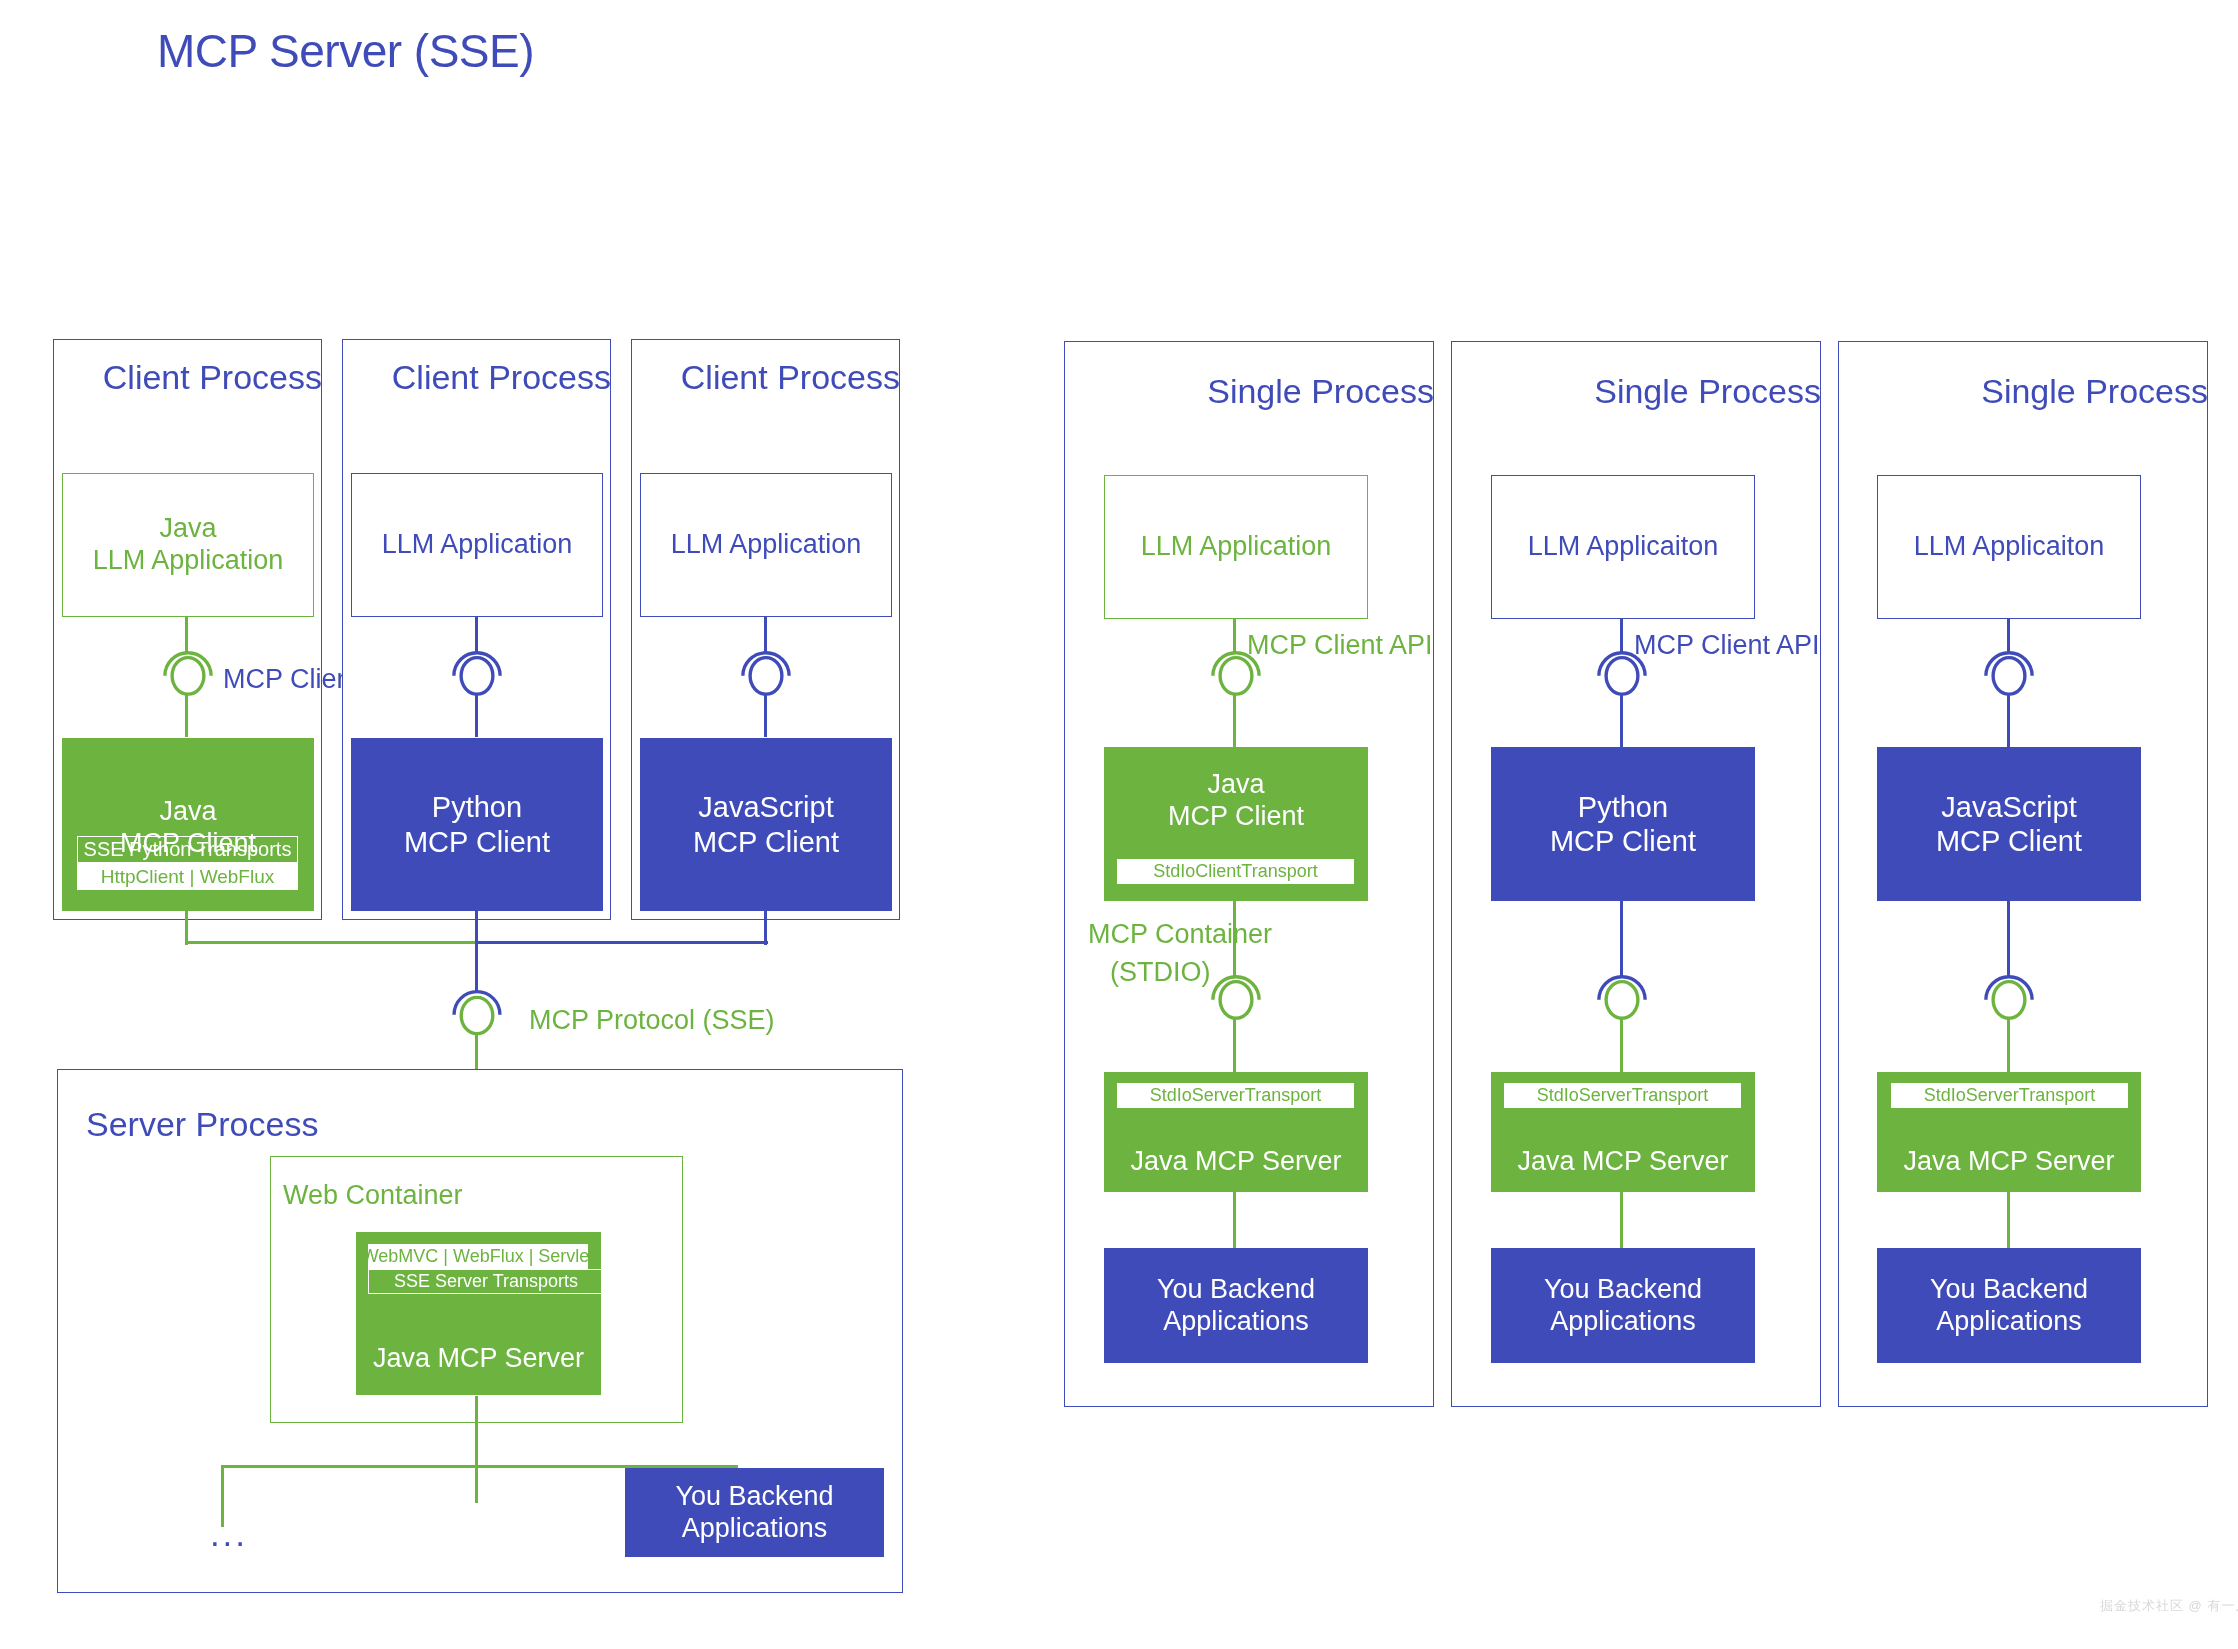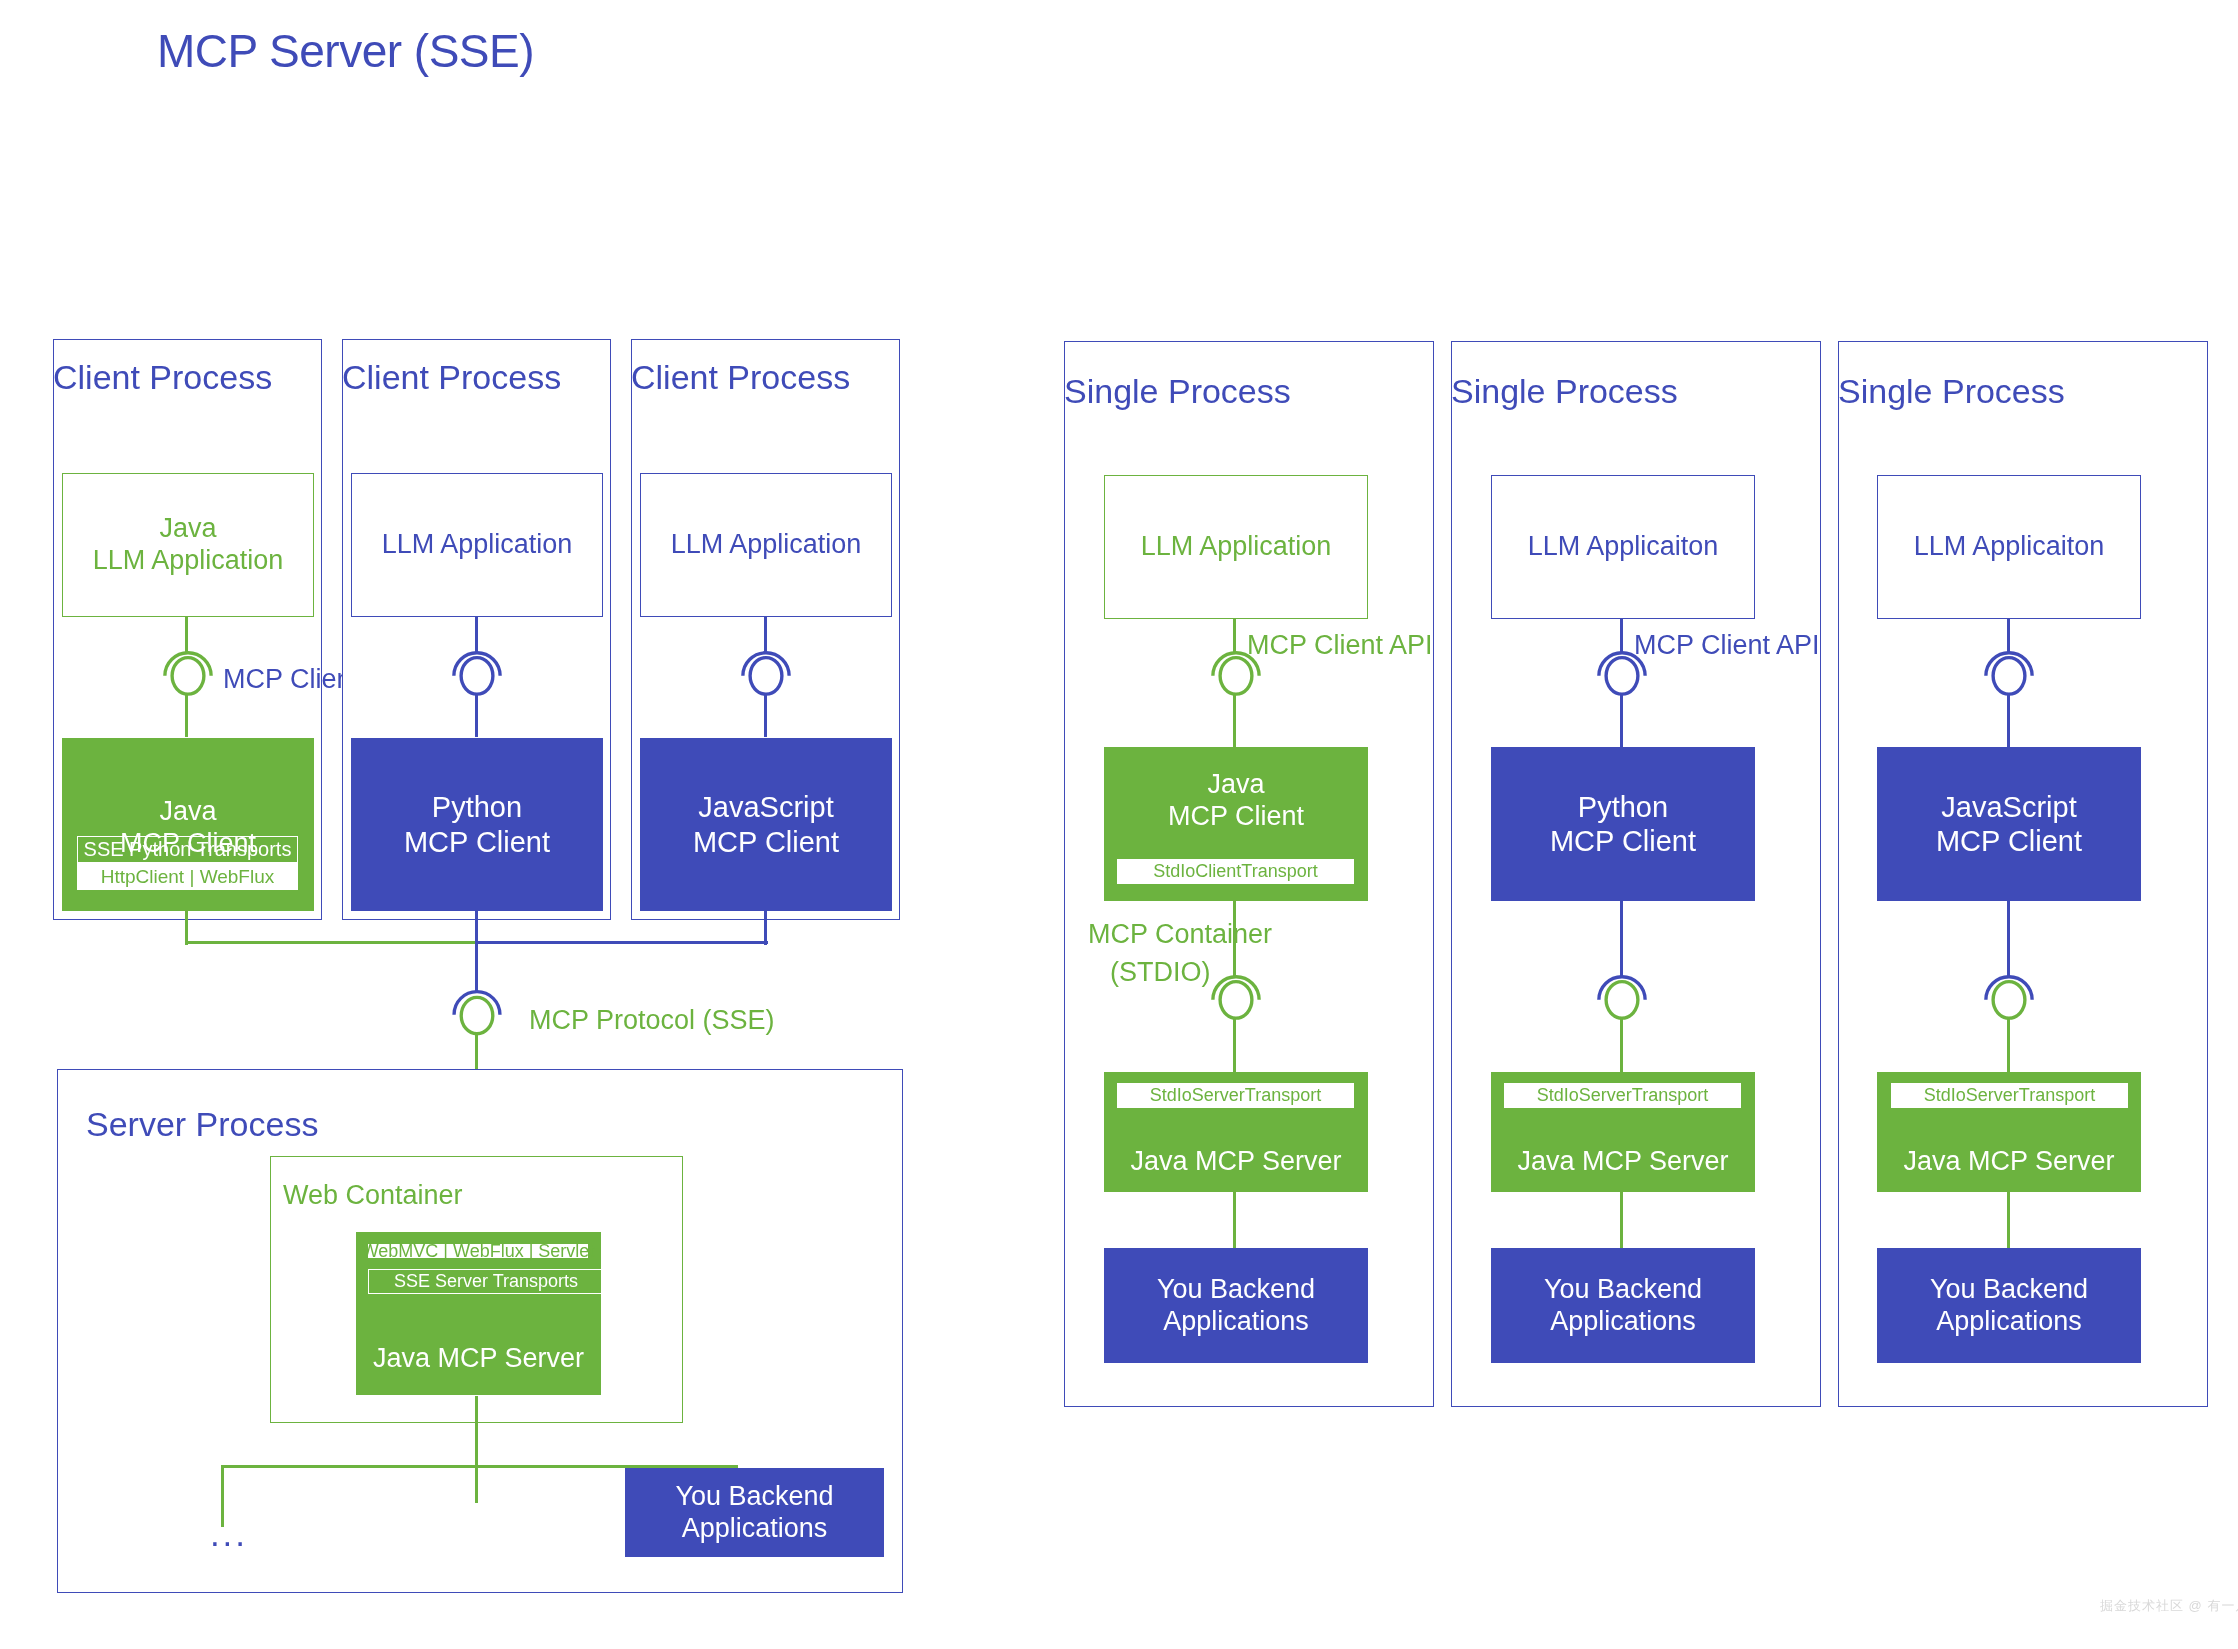--- a/index.html
+++ b/index.html
@@ -27,21 +27,21 @@
   }
 
   
   .proc-frame{
     border:1.9px solid #3f4bb8;
     background:#ffffff;
   }
   .proc-title{
     color:#3f4bb8;
     font-size:34px;
-    text-align:left;
+    text-align:right;
     white-space:nowrap;
   }
 
   
   .box{
     display:flex;flex-direction:column;align-items:center;justify-content:center;
     text-align:center;line-height:1.18;
   }
   .box-outline-green{border:1.9px solid #6cb33f;background:#fff;color:#6cb33f;}
   .box-outline-blue{border:1.9px solid #3f4bb8;background:#fff;color:#3f4bb8;}
@@ -186,21 +186,21 @@
 
   <div class="abs proc-frame" style="left:57px;top:1069px;width:846px;height:524px;"></div>
   <div class="abs proc-title" style="left:86px;top:1105px;width:336px;text-align:left;">Server Process</div>
 
   <div class="abs web-container" style="left:270px;top:1156px;width:413px;height:267px;"></div>
   <div class="abs web-container-title" style="left:283px;top:1180px;">Web Container</div>
 
   <div class="abs box box-fill-green" style="left:356px;top:1232px;width:245px;height:163px;justify-content:flex-end;padding-bottom:20px;">
     <div class="t56">Java MCP Server</div>
   </div>
-  <div class="abs strip strip-white" style="left:368px;top:1244px;width:220px;height:14px;font-size:18px;">WebMVC | WebFlux | Servlet</div>
+  <div class="abs strip strip-white" style="left:368px;top:1244px;width:220px;height:25px;font-size:18px;">WebMVC | WebFlux | Servlet</div>
   <div class="abs strip strip-on-green" style="left:368px;top:1269px;width:236px;height:25px;font-size:18px;">SSE Server Transports</div>
 
   <div class="abs vline" style="left:475px;top:1396px;width:3.4px;height:72px;"></div>
   <div class="abs hline" style="left:221px;top:1465px;width:517px;height:3.4px;"></div>
   <div class="abs vline" style="left:221px;top:1465px;width:3.4px;height:62px;"></div>
   <div class="abs vline" style="left:475px;top:1465px;width:3.4px;height:38px;"></div>
   <div class="abs vline" style="left:734px;top:1465px;width:3.4px;height:38px;"></div>
 
   <div class="abs dots" style="left:210px;top:1516px;">...</div>
 

